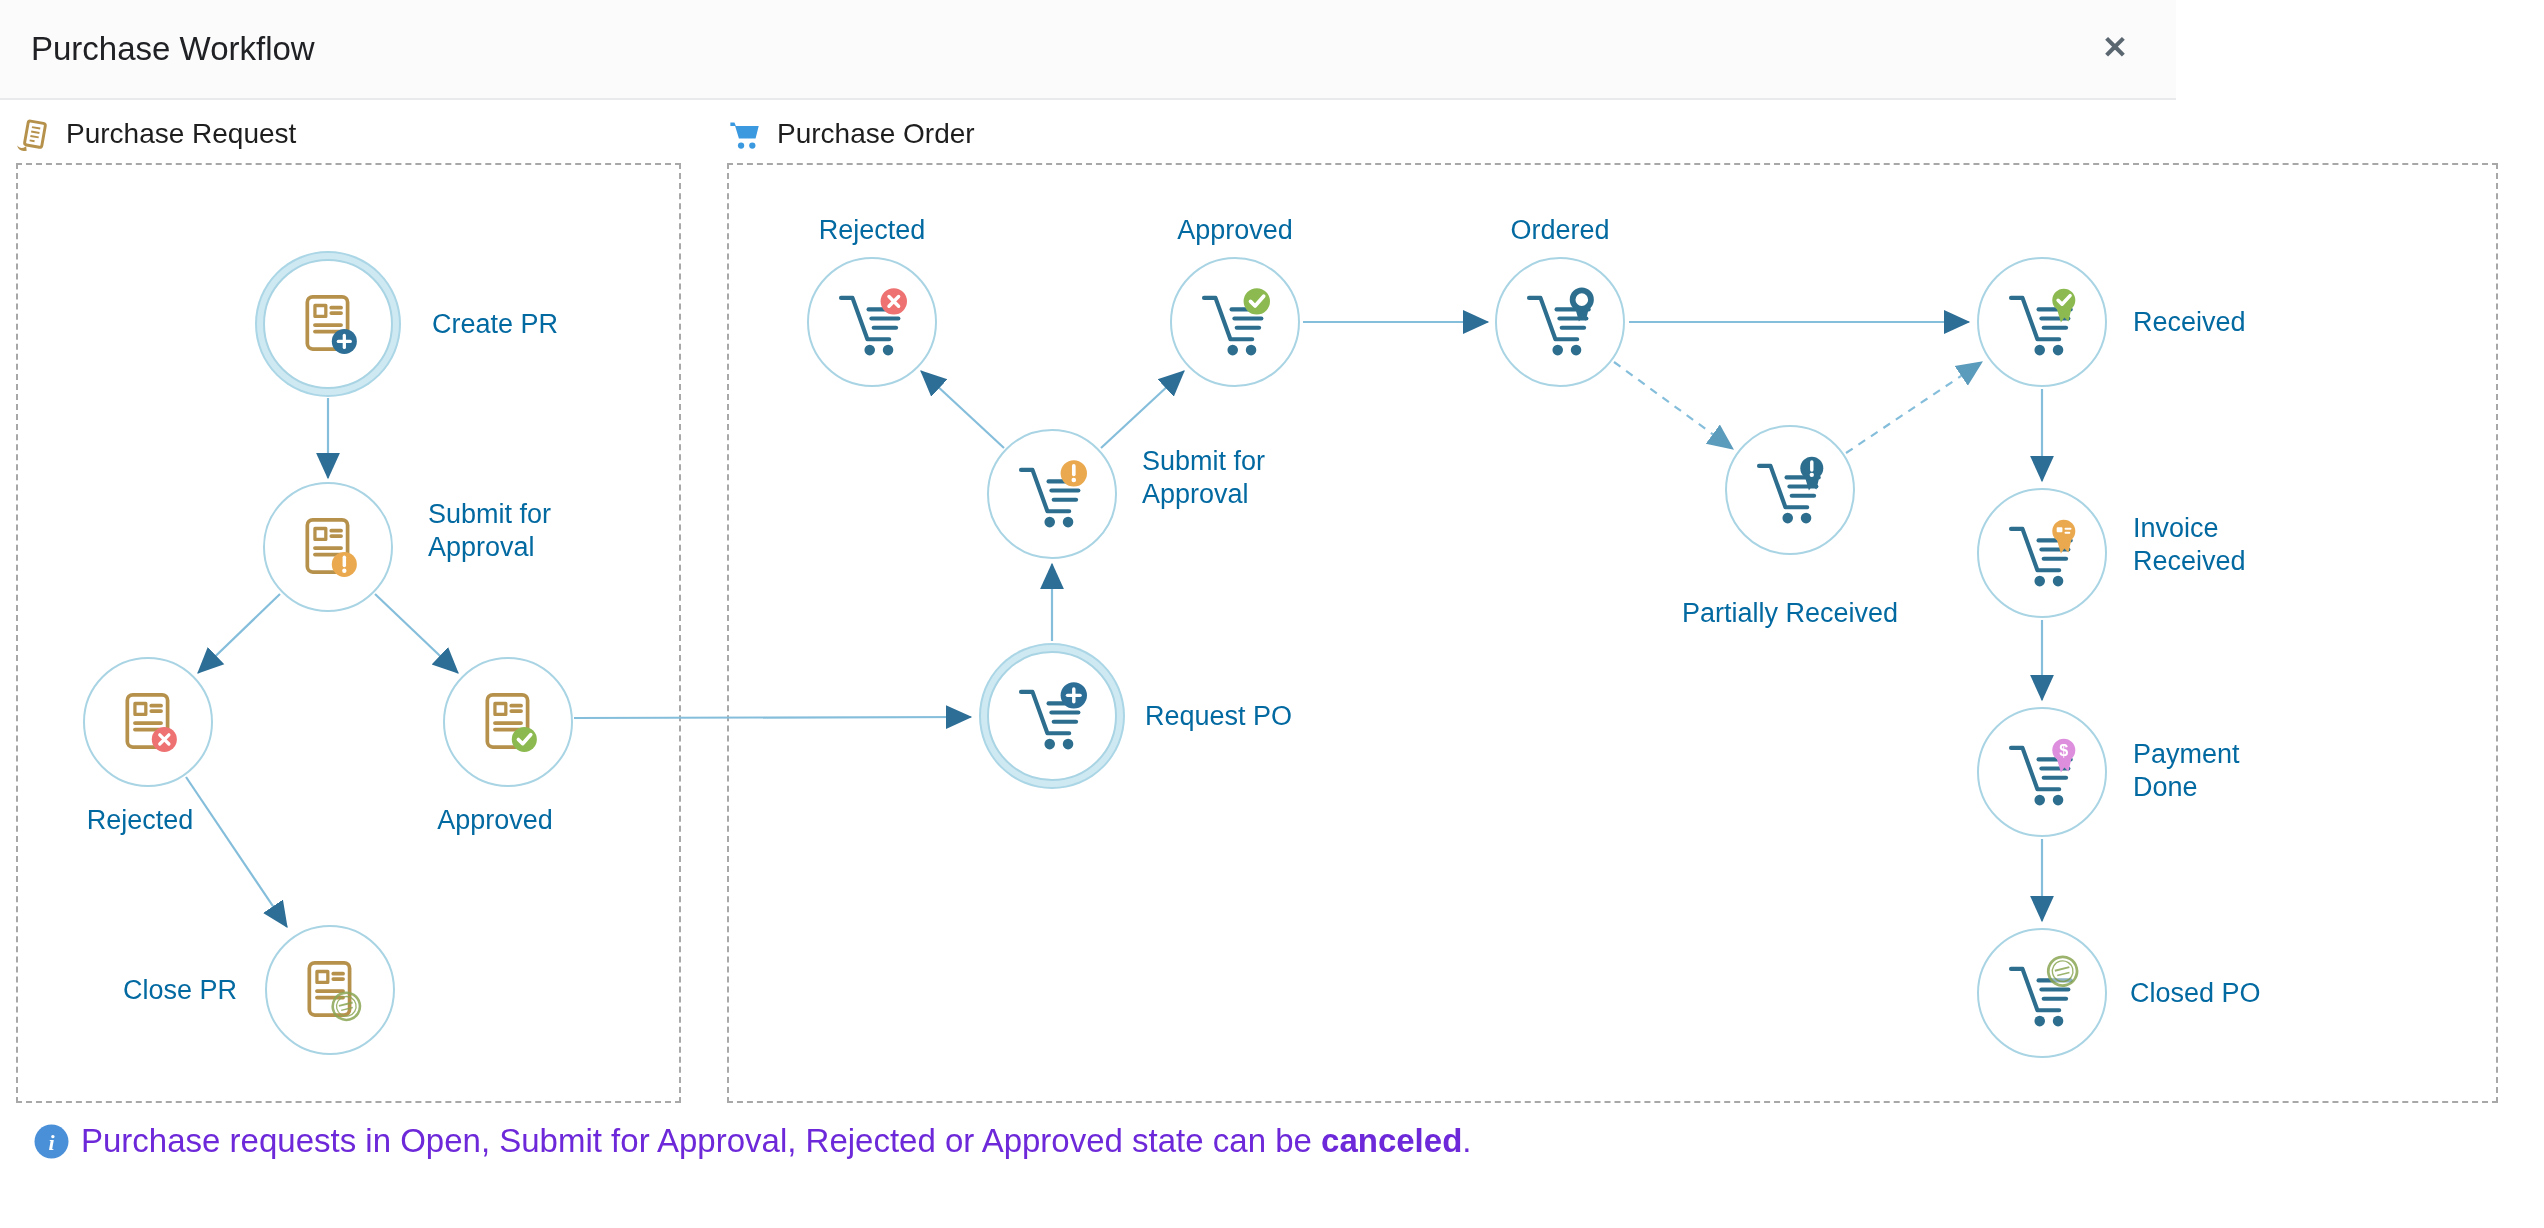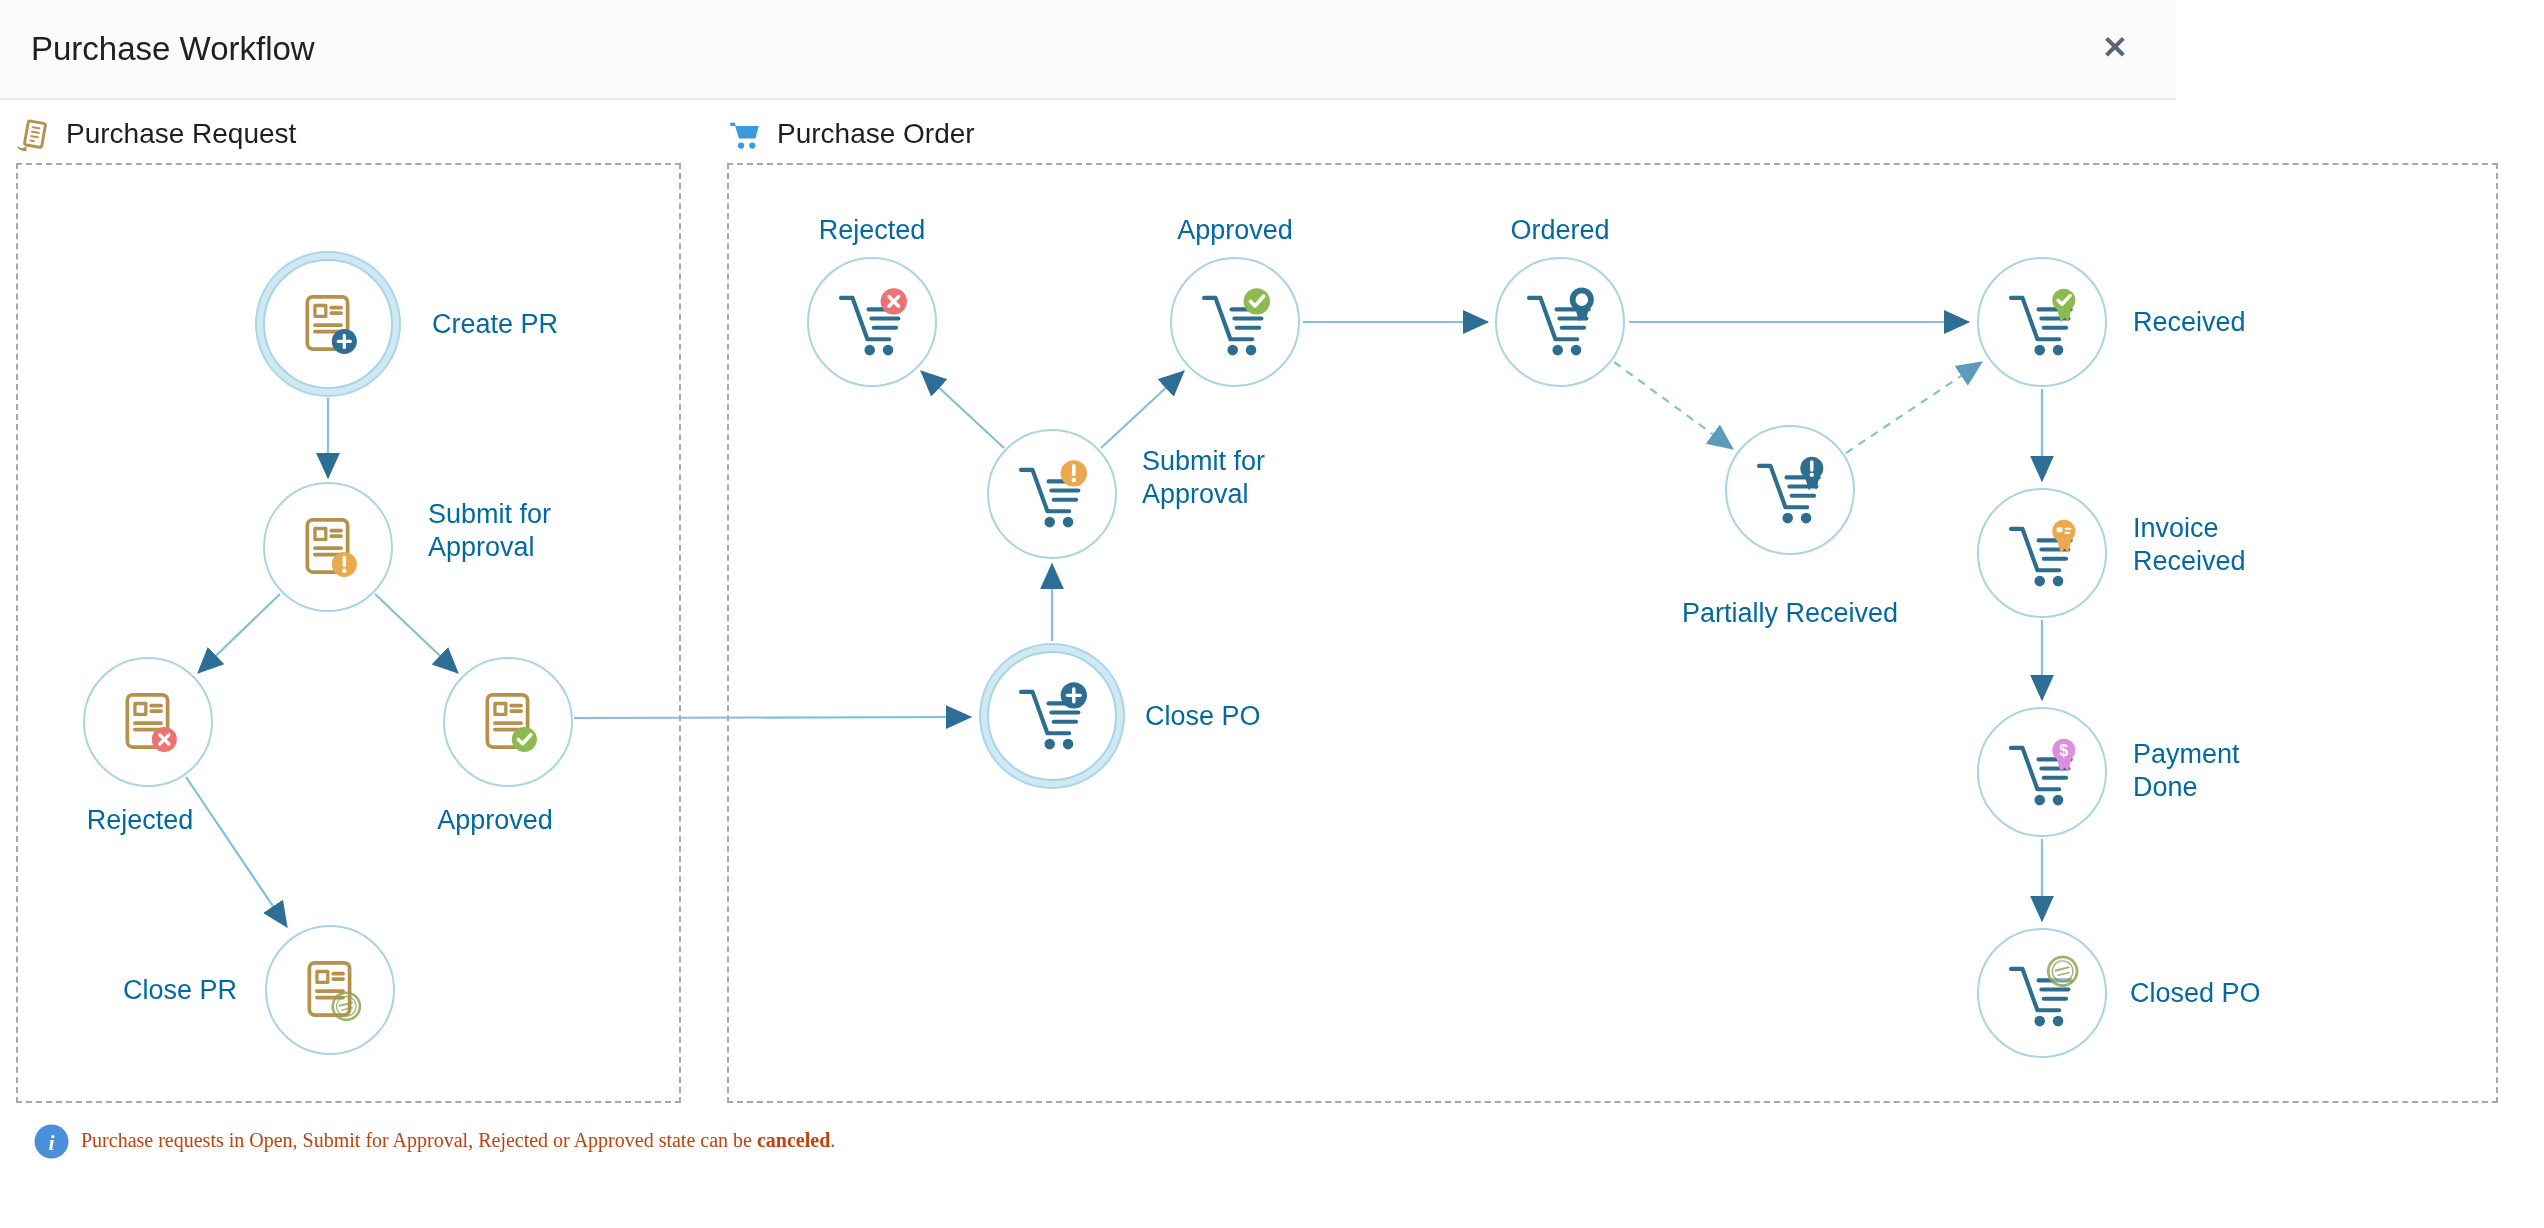--- a/index.html
+++ b/index.html
@@ -32,21 +32,21 @@
         background:#fff;display:flex;align-items:center;justify-content:center;z-index:3;cursor:pointer;}
   .node.selected{box-shadow:0 0 0 6px #cfe9f3, 0 0 0 8px #abd6e6;}
   .node svg{display:block;}
 
   
   .lbl{position:absolute;font-size:27px;line-height:33px;color:#0369a1;z-index:4;}
   .lbl.center{transform:translateX(-50%);text-align:center;white-space:nowrap;}
 
   
   .note{position:absolute;left:33px;top:1118px;display:flex;gap:11px;z-index:5;}
-  .note .txt{font-size:20px;line-height:45px;color:#c2410c;font-family:Liberation Serif, serif;}
+  .note .txt{font-size:33px;line-height:45px;color:#6d28d9;}
   .note b{font-weight:bold;}
 </style>
 </head>
 <body>
 
 <div class="canvas">
 
   <div class="hdr">
     <div class="hdr-title">Purchase Workflow</div>
     <div class="hdr-close">✕</div>
@@ -265,21 +265,21 @@
           <line x1="33.5" y1="31" x2="57" y2="31"></line>
           <line x1="35.5" y1="39" x2="55" y2="39"></line>
       </g>
       <circle cx="32" cy="58.5" r="4.6" fill="#2d6e8e"></circle>
         <circle cx="48" cy="58.5" r="4.6" fill="#2d6e8e"></circle>
       <circle cx="53" cy="16" r="11.5" fill="#2d6e96"></circle>
       <line x1="47.5" y1="16" x2="58.5" y2="16" stroke="#fff" stroke-width="3" stroke-linecap="round"></line>
       <line x1="53" y1="10.5" x2="53" y2="21.5" stroke="#fff" stroke-width="3" stroke-linecap="round"></line>
     </svg>
   </div>
-  <div class="lbl" style="left:1145px;top:700px;">Close PO</div>
+  <div class="lbl" style="left:1145px;top:700px;">Request PO</div>
 
   <div class="node" style="left:1725px;top:425px;">
     <svg width="78" height="78" viewBox="0 0 68 68">
       <g stroke="#2d6e8e" stroke-width="3.6" fill="none" stroke-linecap="round" stroke-linejoin="round">
         <path d="M7 13 H17 L30 49 H49"></path>
         <line x1="31" y1="23" x2="59" y2="23"></line>
           <line x1="33.5" y1="31" x2="57" y2="31"></line>
           <line x1="35.5" y1="39" x2="55" y2="39"></line>
       </g>
       <circle cx="32" cy="58.5" r="4.6" fill="#2d6e8e"></circle>

